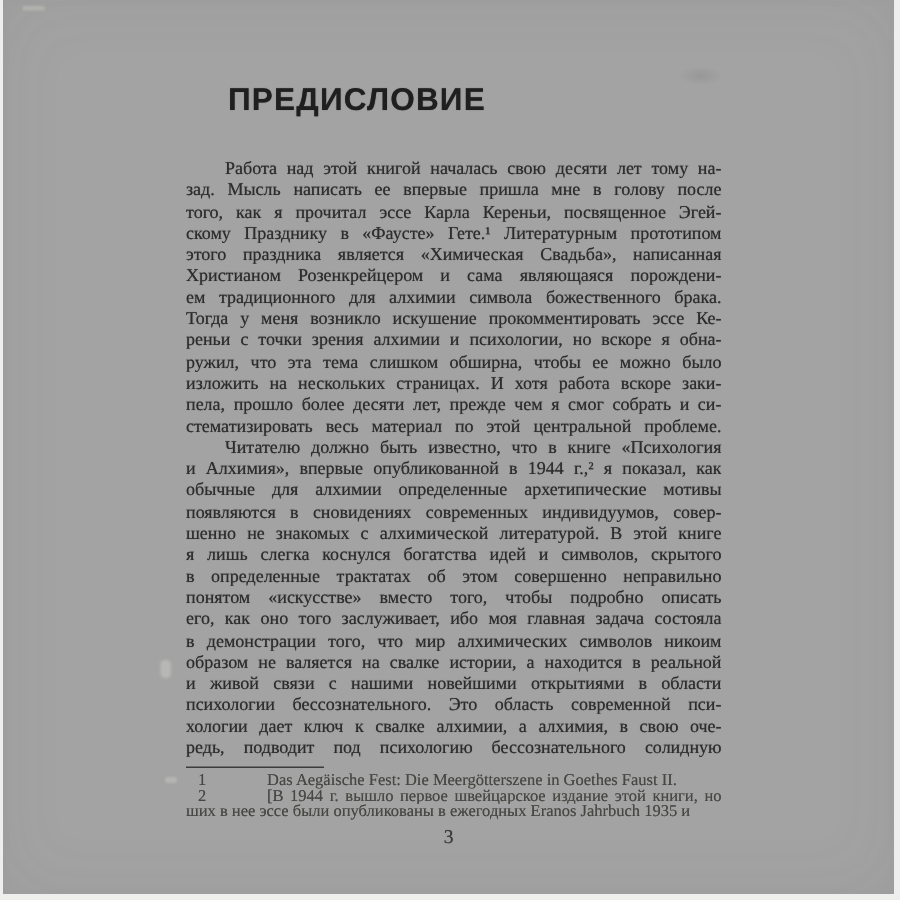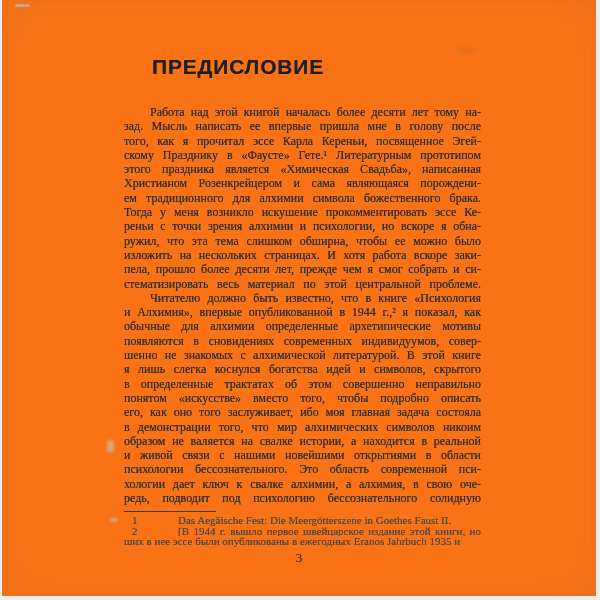--- a/index.html
+++ b/index.html
@@ -4,21 +4,21 @@
 <style>
   html,body{margin:0;padding:0;}
   body{
     width:600px;height:600px;
     background:#eeeeec;
     font-family:"Liberation Serif","DejaVu Serif",serif;
     position:relative;overflow:hidden;
   }
   .page{
     position:absolute;left:2px;top:0;right:4px;bottom:4px;
-    background:#f97316;
+    background:#a3a3a3;
     box-shadow:inset 0 0 46px rgba(90,90,85,0.07), inset 0 0 6px rgba(120,120,115,0.06);
   }
   .heading{
     position:absolute;left:150px;top:55px;
     font-family:"Liberation Sans","DejaVu Sans",sans-serif;
     font-weight:700;font-size:21px;letter-spacing:0.8px;
     color:#1f1f1f;
     text-shadow:0 0 0.6px rgba(40,40,40,0.75);
   }
   .body-text{
@@ -59,21 +59,21 @@
 
 <div class="page">
   <div class="artifact a1"></div>
   <div class="artifact a2"></div>
   <div class="artifact a3"></div>
   <div class="artifact a4"></div>
 
   <div class="heading">ПРЕДИСЛОВИЕ</div>
 
   <div class="body-text">
-      <div class="line indent">Работа над этой книгой началась более десяти лет тому на-</div>
+      <div class="line indent">Работа над этой книгой началась свою десяти лет тому на-</div>
       <div class="line">зад. Мысль написать ее впервые пришла мне в голову после</div>
       <div class="line">того, как я прочитал эссе Карла Кереньи, посвященное Эгей-</div>
       <div class="line">скому Празднику в «Фаусте» Гете.¹ Литературным прототипом</div>
       <div class="line">этого праздника является «Химическая Свадьба», написанная</div>
       <div class="line">Христианом Розенкрейцером и сама являющаяся порождени-</div>
       <div class="line">ем традиционного для алхимии символа божественного брака.</div>
       <div class="line">Тогда у меня возникло искушение прокомментировать эссе Ке-</div>
       <div class="line">реньи с точки зрения алхимии и психологии, но вскоре я обна-</div>
       <div class="line">ружил, что эта тема слишком обширна, чтобы ее можно было</div>
       <div class="line">изложить на нескольких страницах. И хотя работа вскоре заки-</div>

